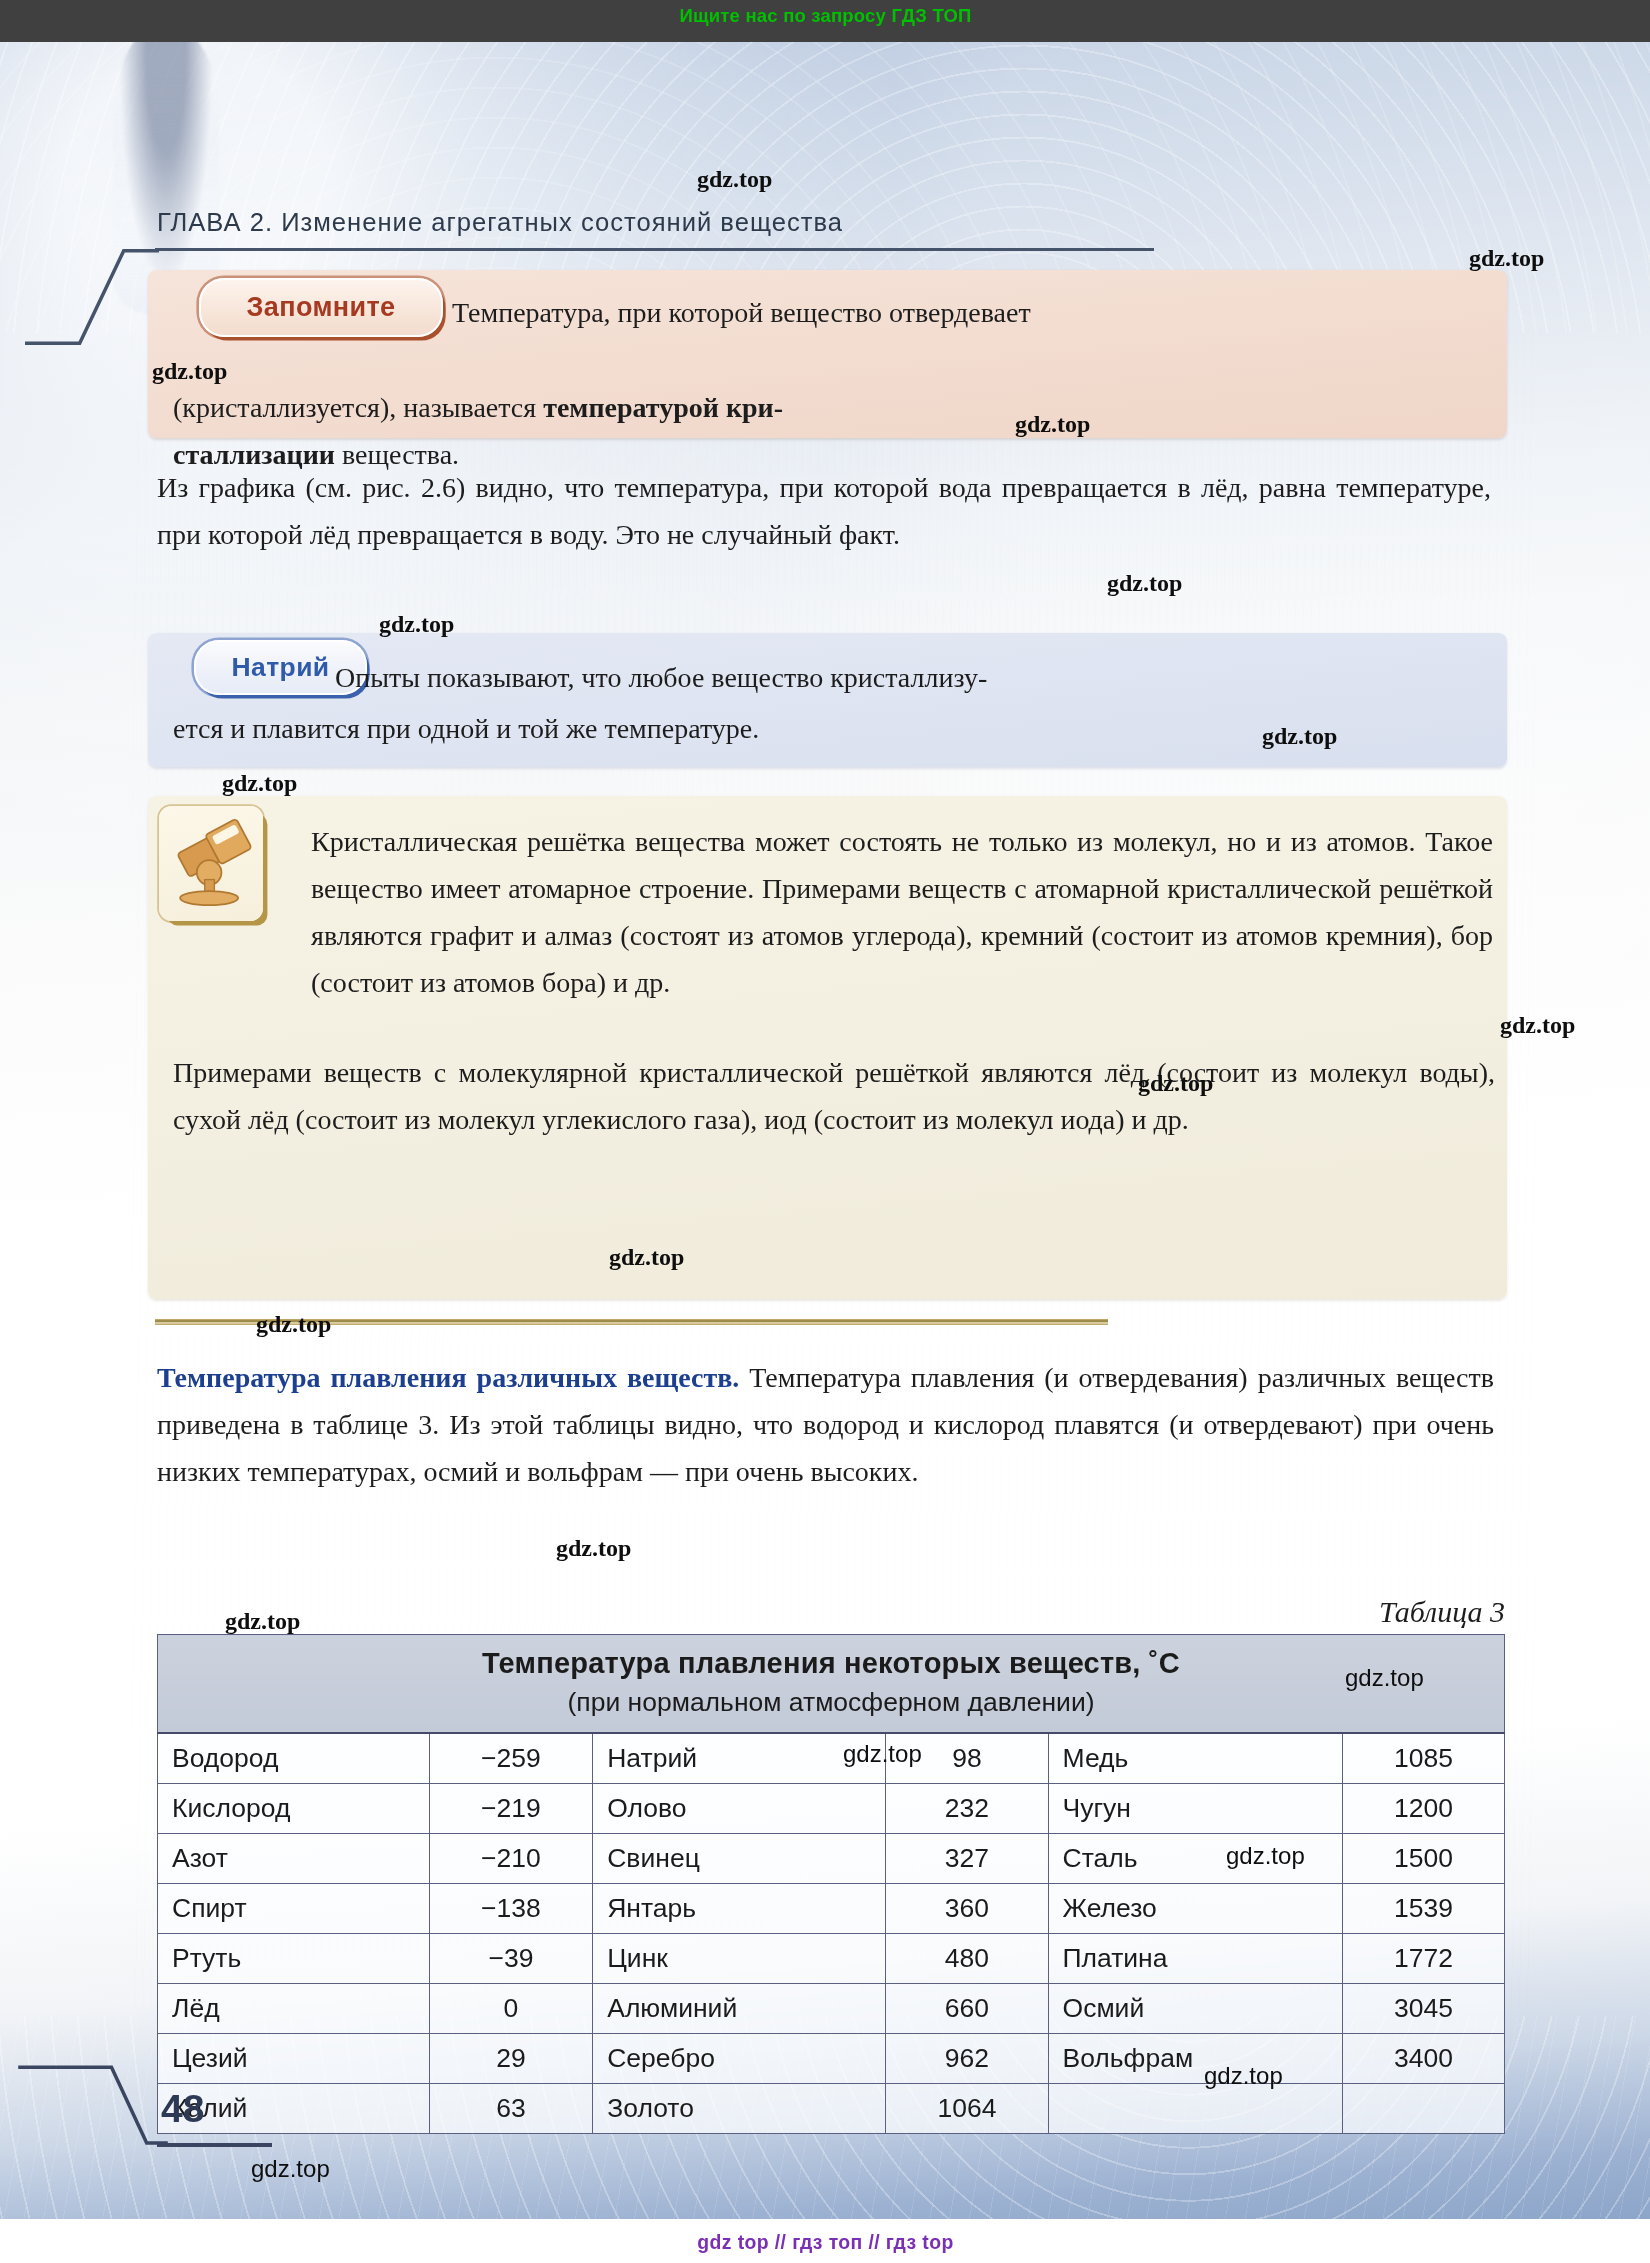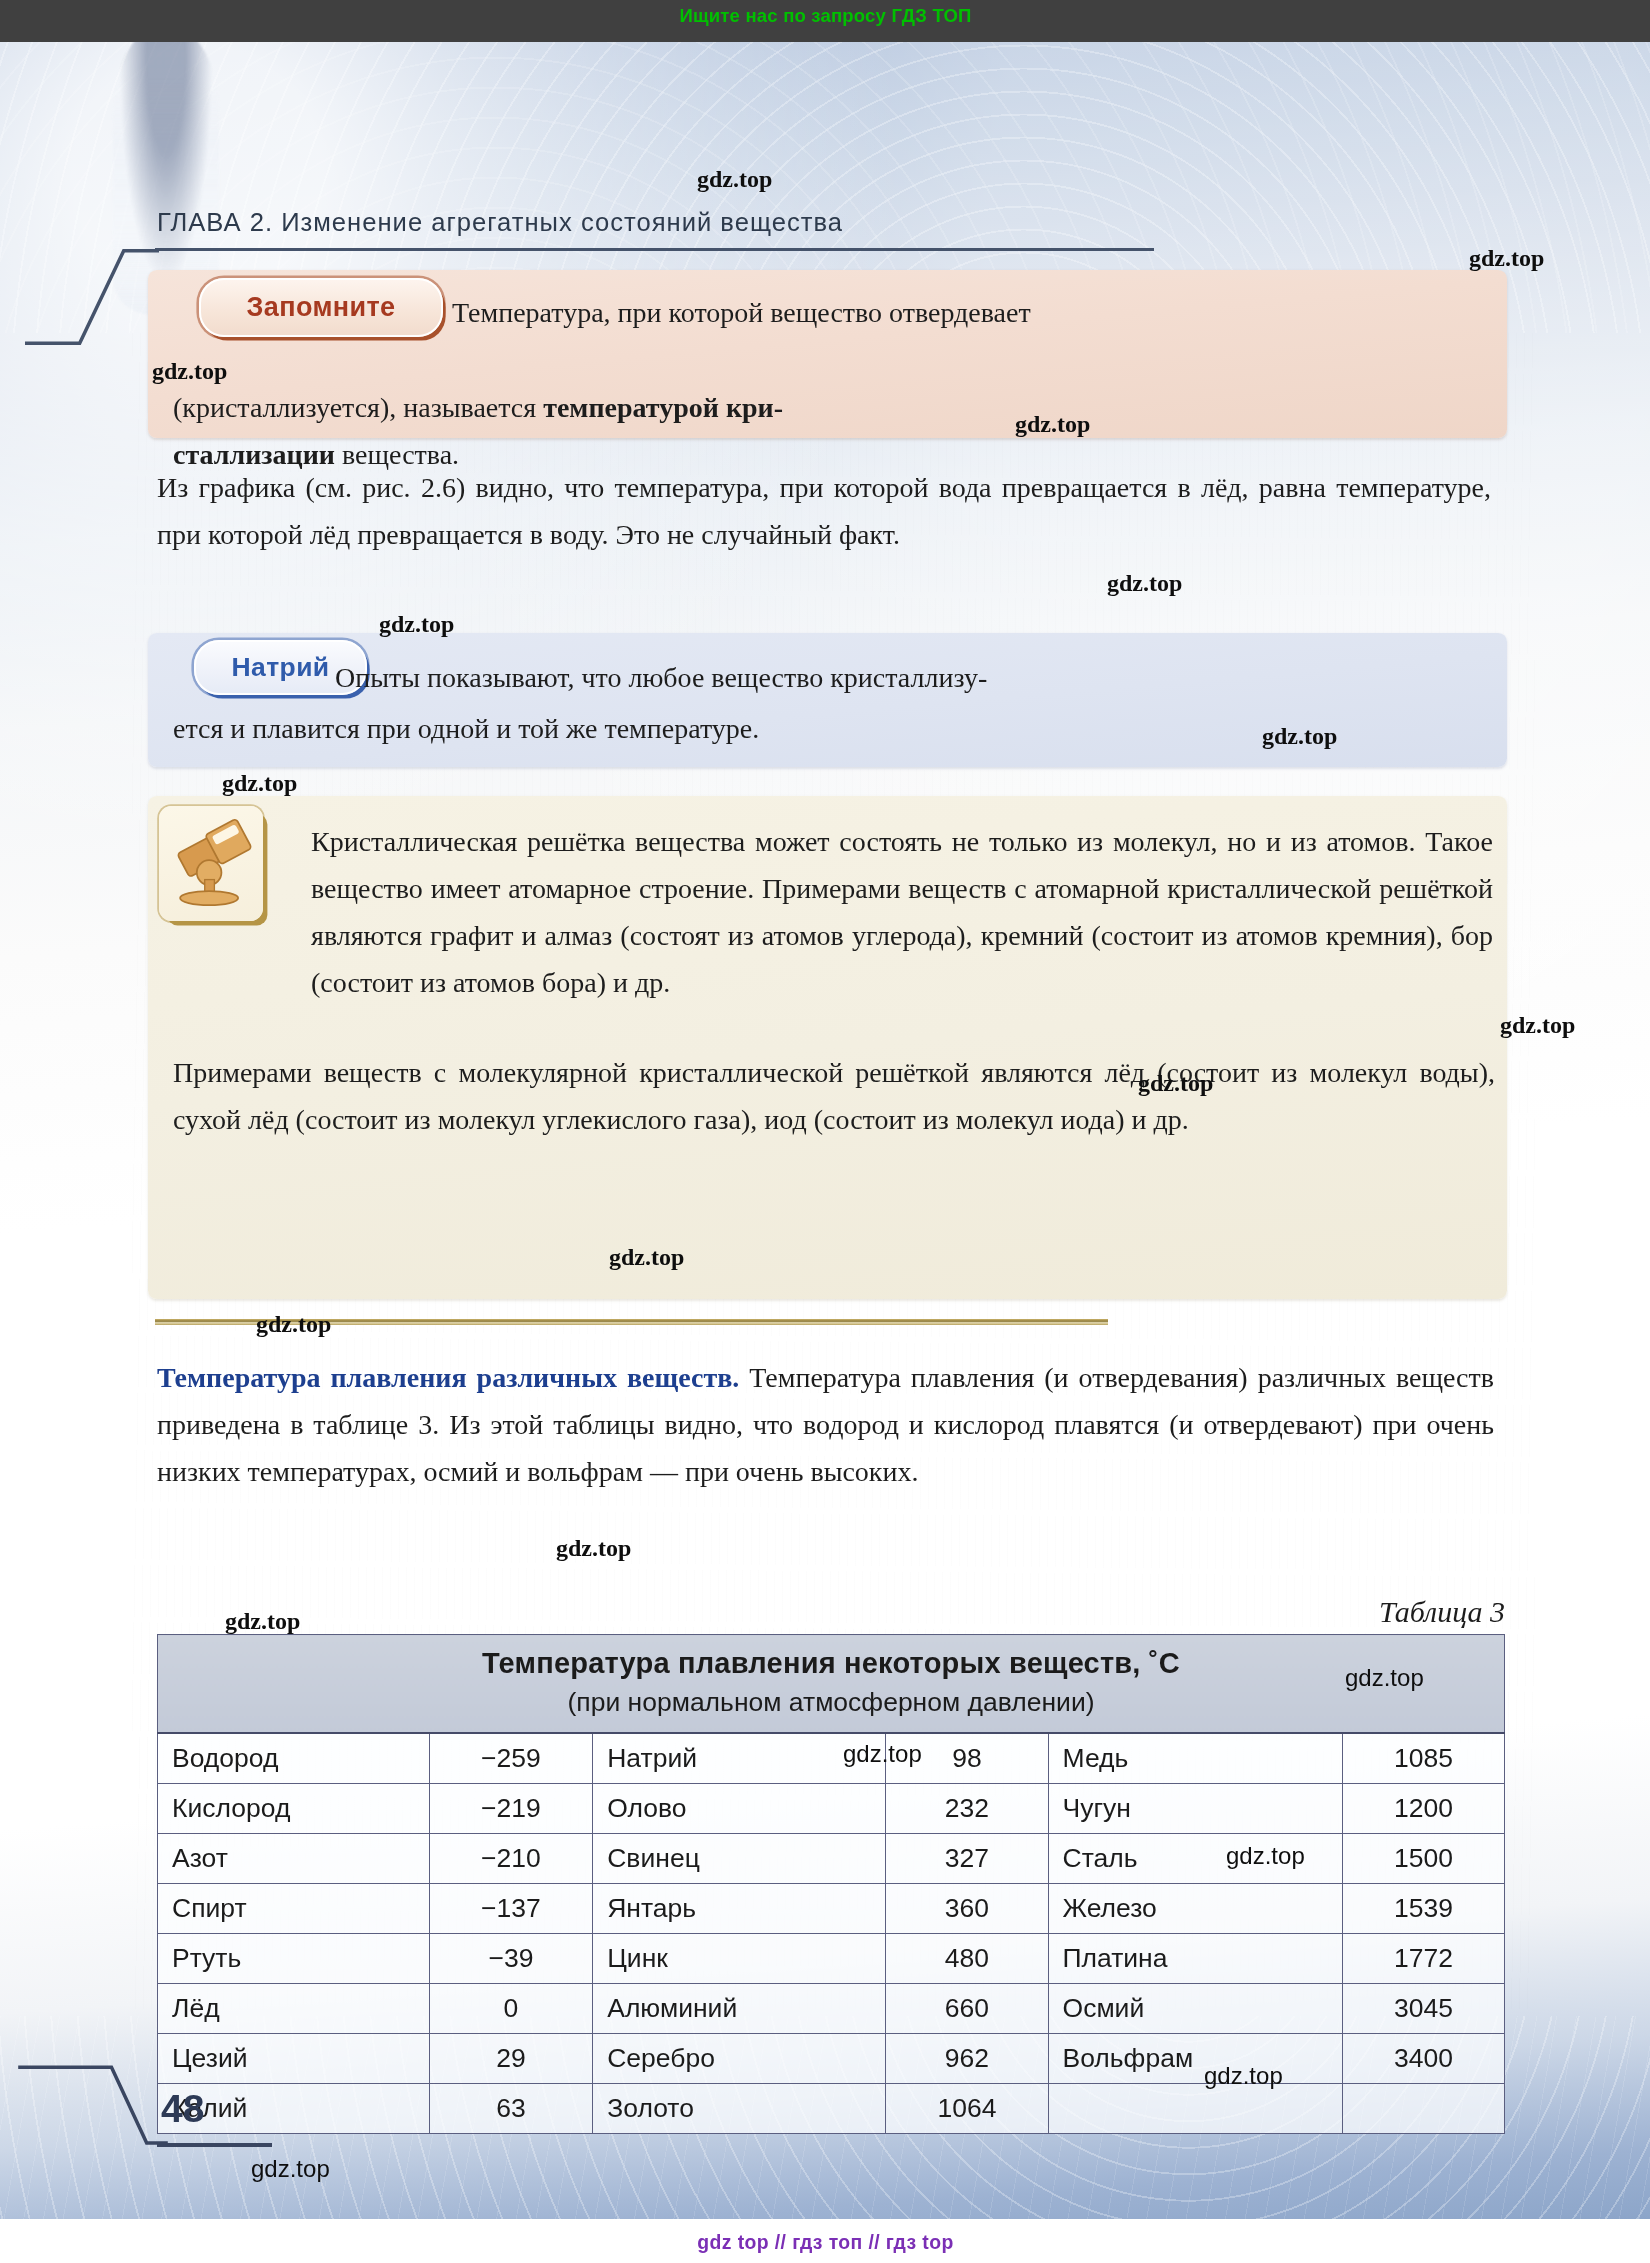--- a/index.html
+++ b/index.html
@@ -299,21 +299,21 @@
         <tr>
           <td class="nm">Азот</td>
           <td class="vl">−210</td>
           <td class="nm sep">Свинец</td>
           <td class="vl">327</td>
           <td class="nm sep">Сталь</td>
           <td class="vl">1500</td>
         </tr>
         <tr>
           <td class="nm">Спирт</td>
-          <td class="vl">−137</td>
+          <td class="vl">−138</td>
           <td class="nm sep">Янтарь</td>
           <td class="vl">360</td>
           <td class="nm sep">Железо</td>
           <td class="vl">1539</td>
         </tr>
         <tr>
           <td class="nm">Ртуть</td>
           <td class="vl">−39</td>
           <td class="nm sep">Цинк</td>
           <td class="vl">480</td>

